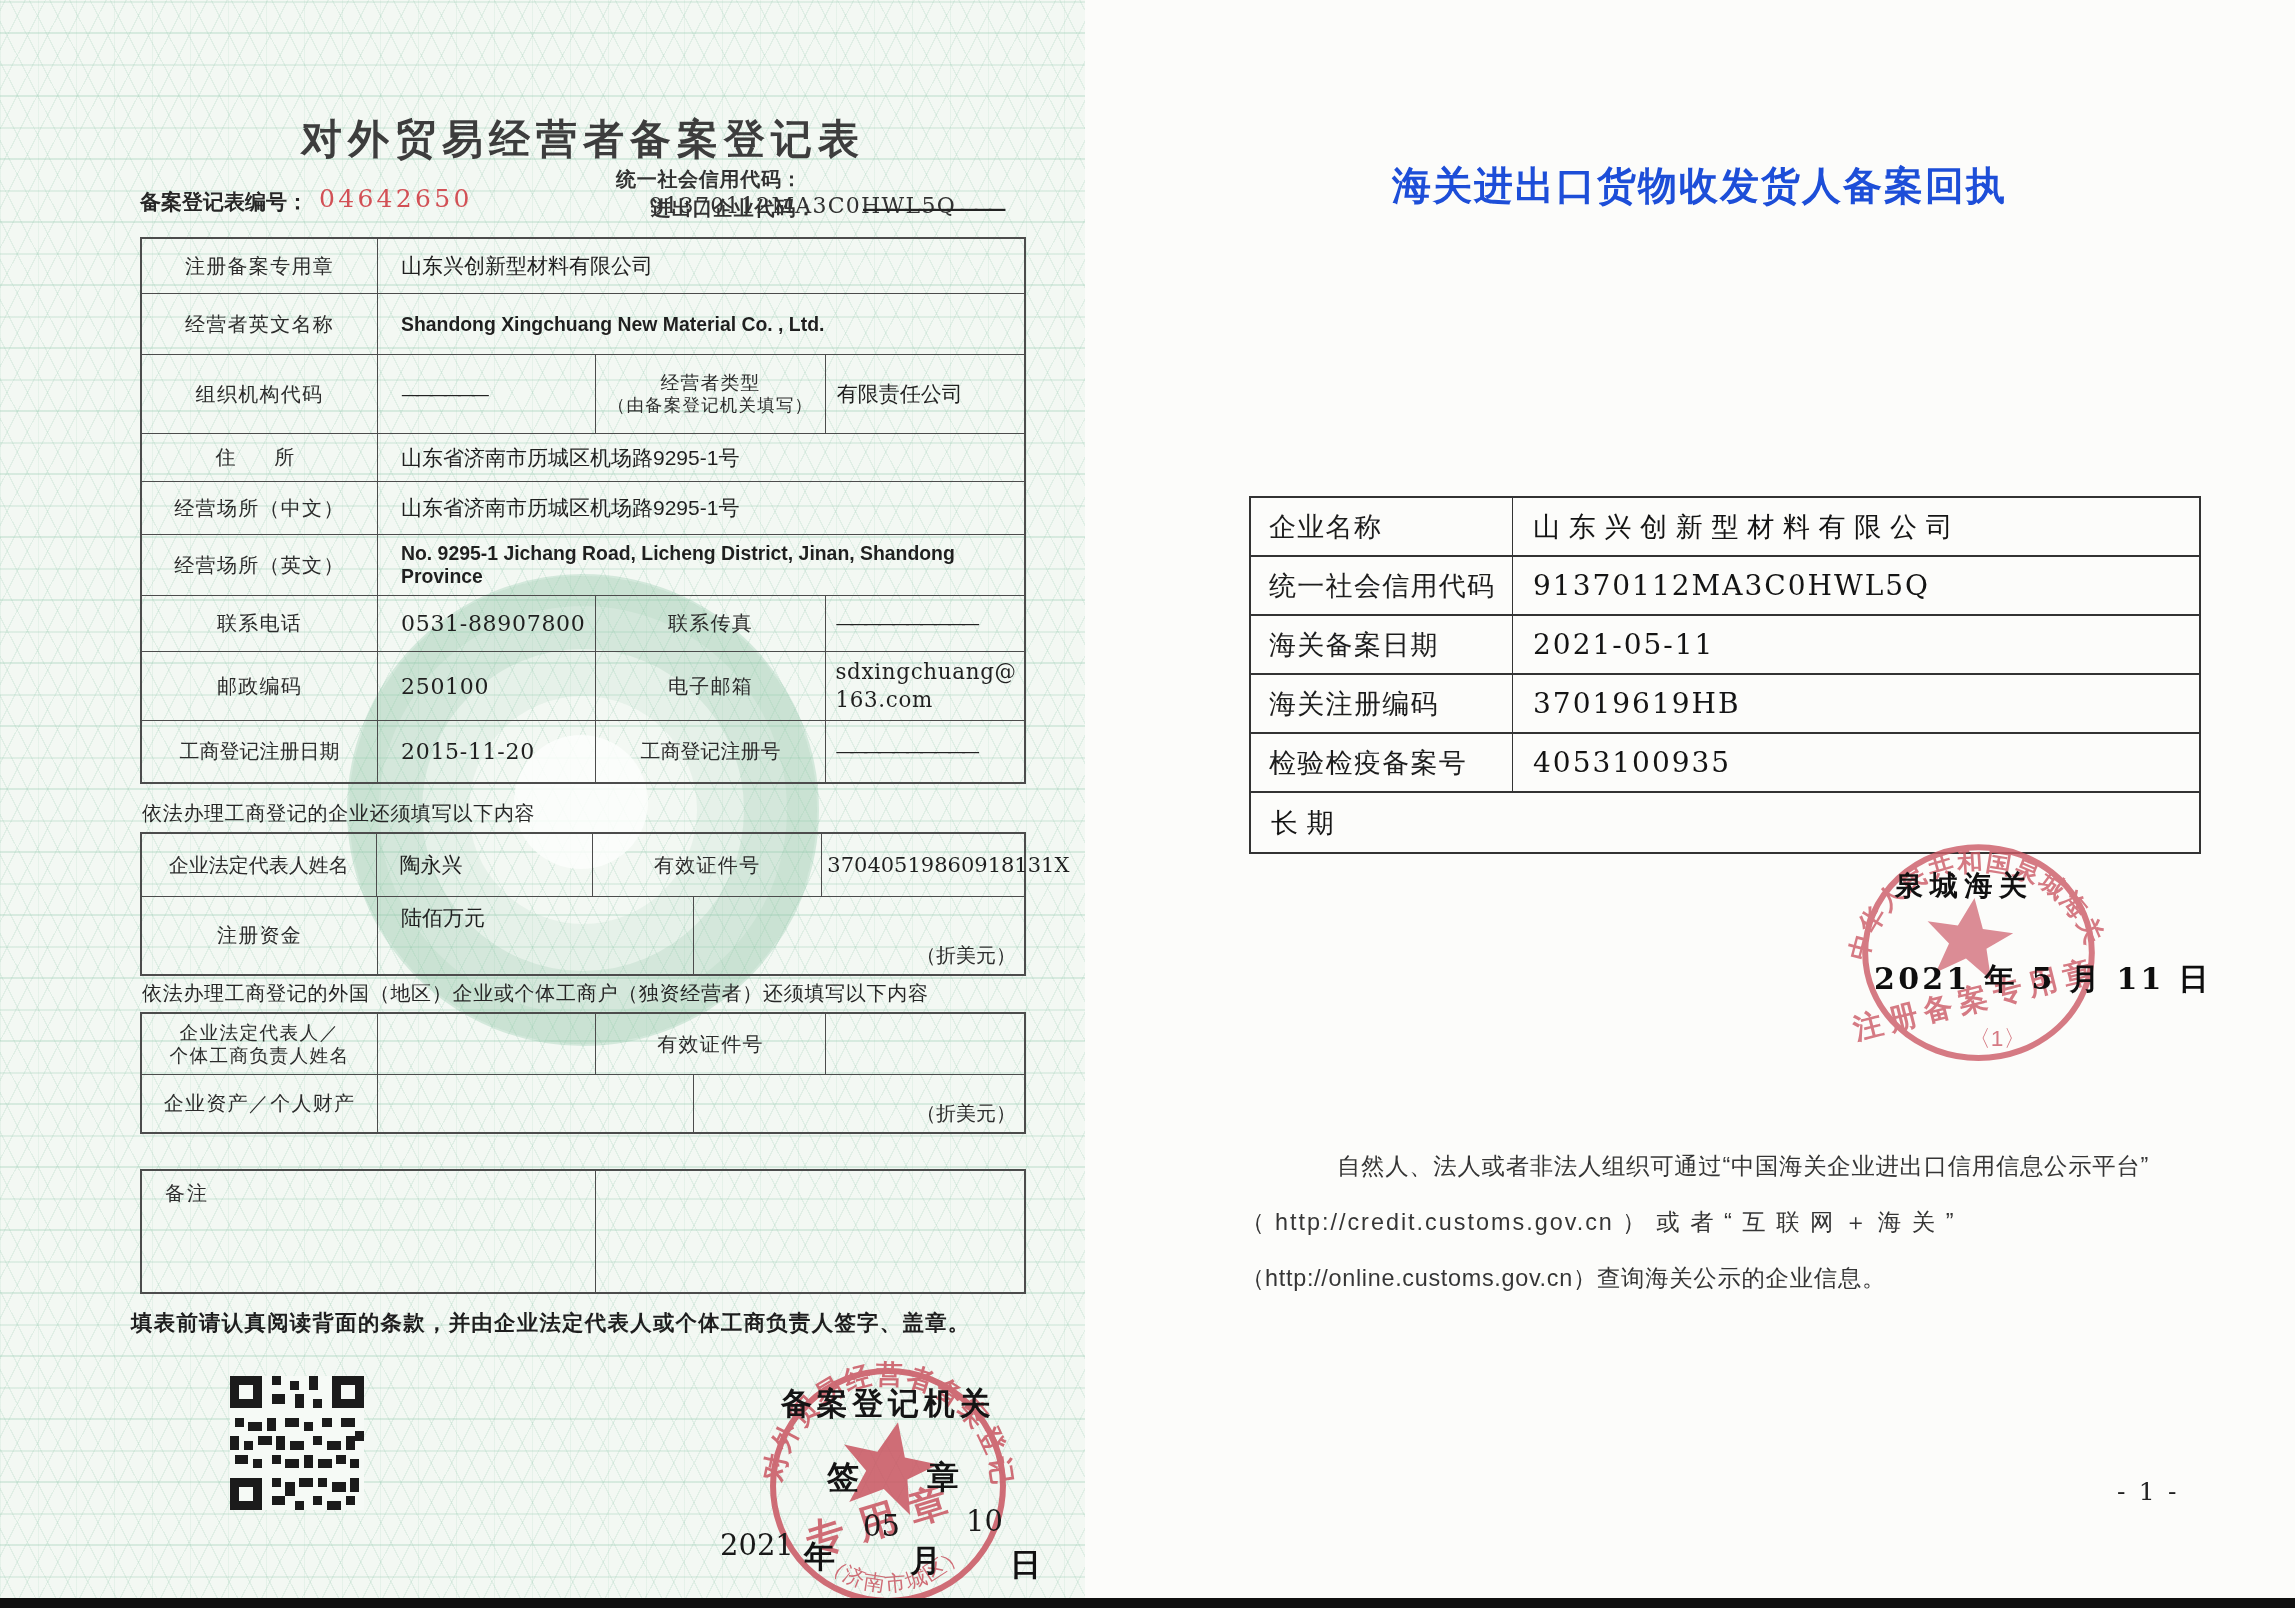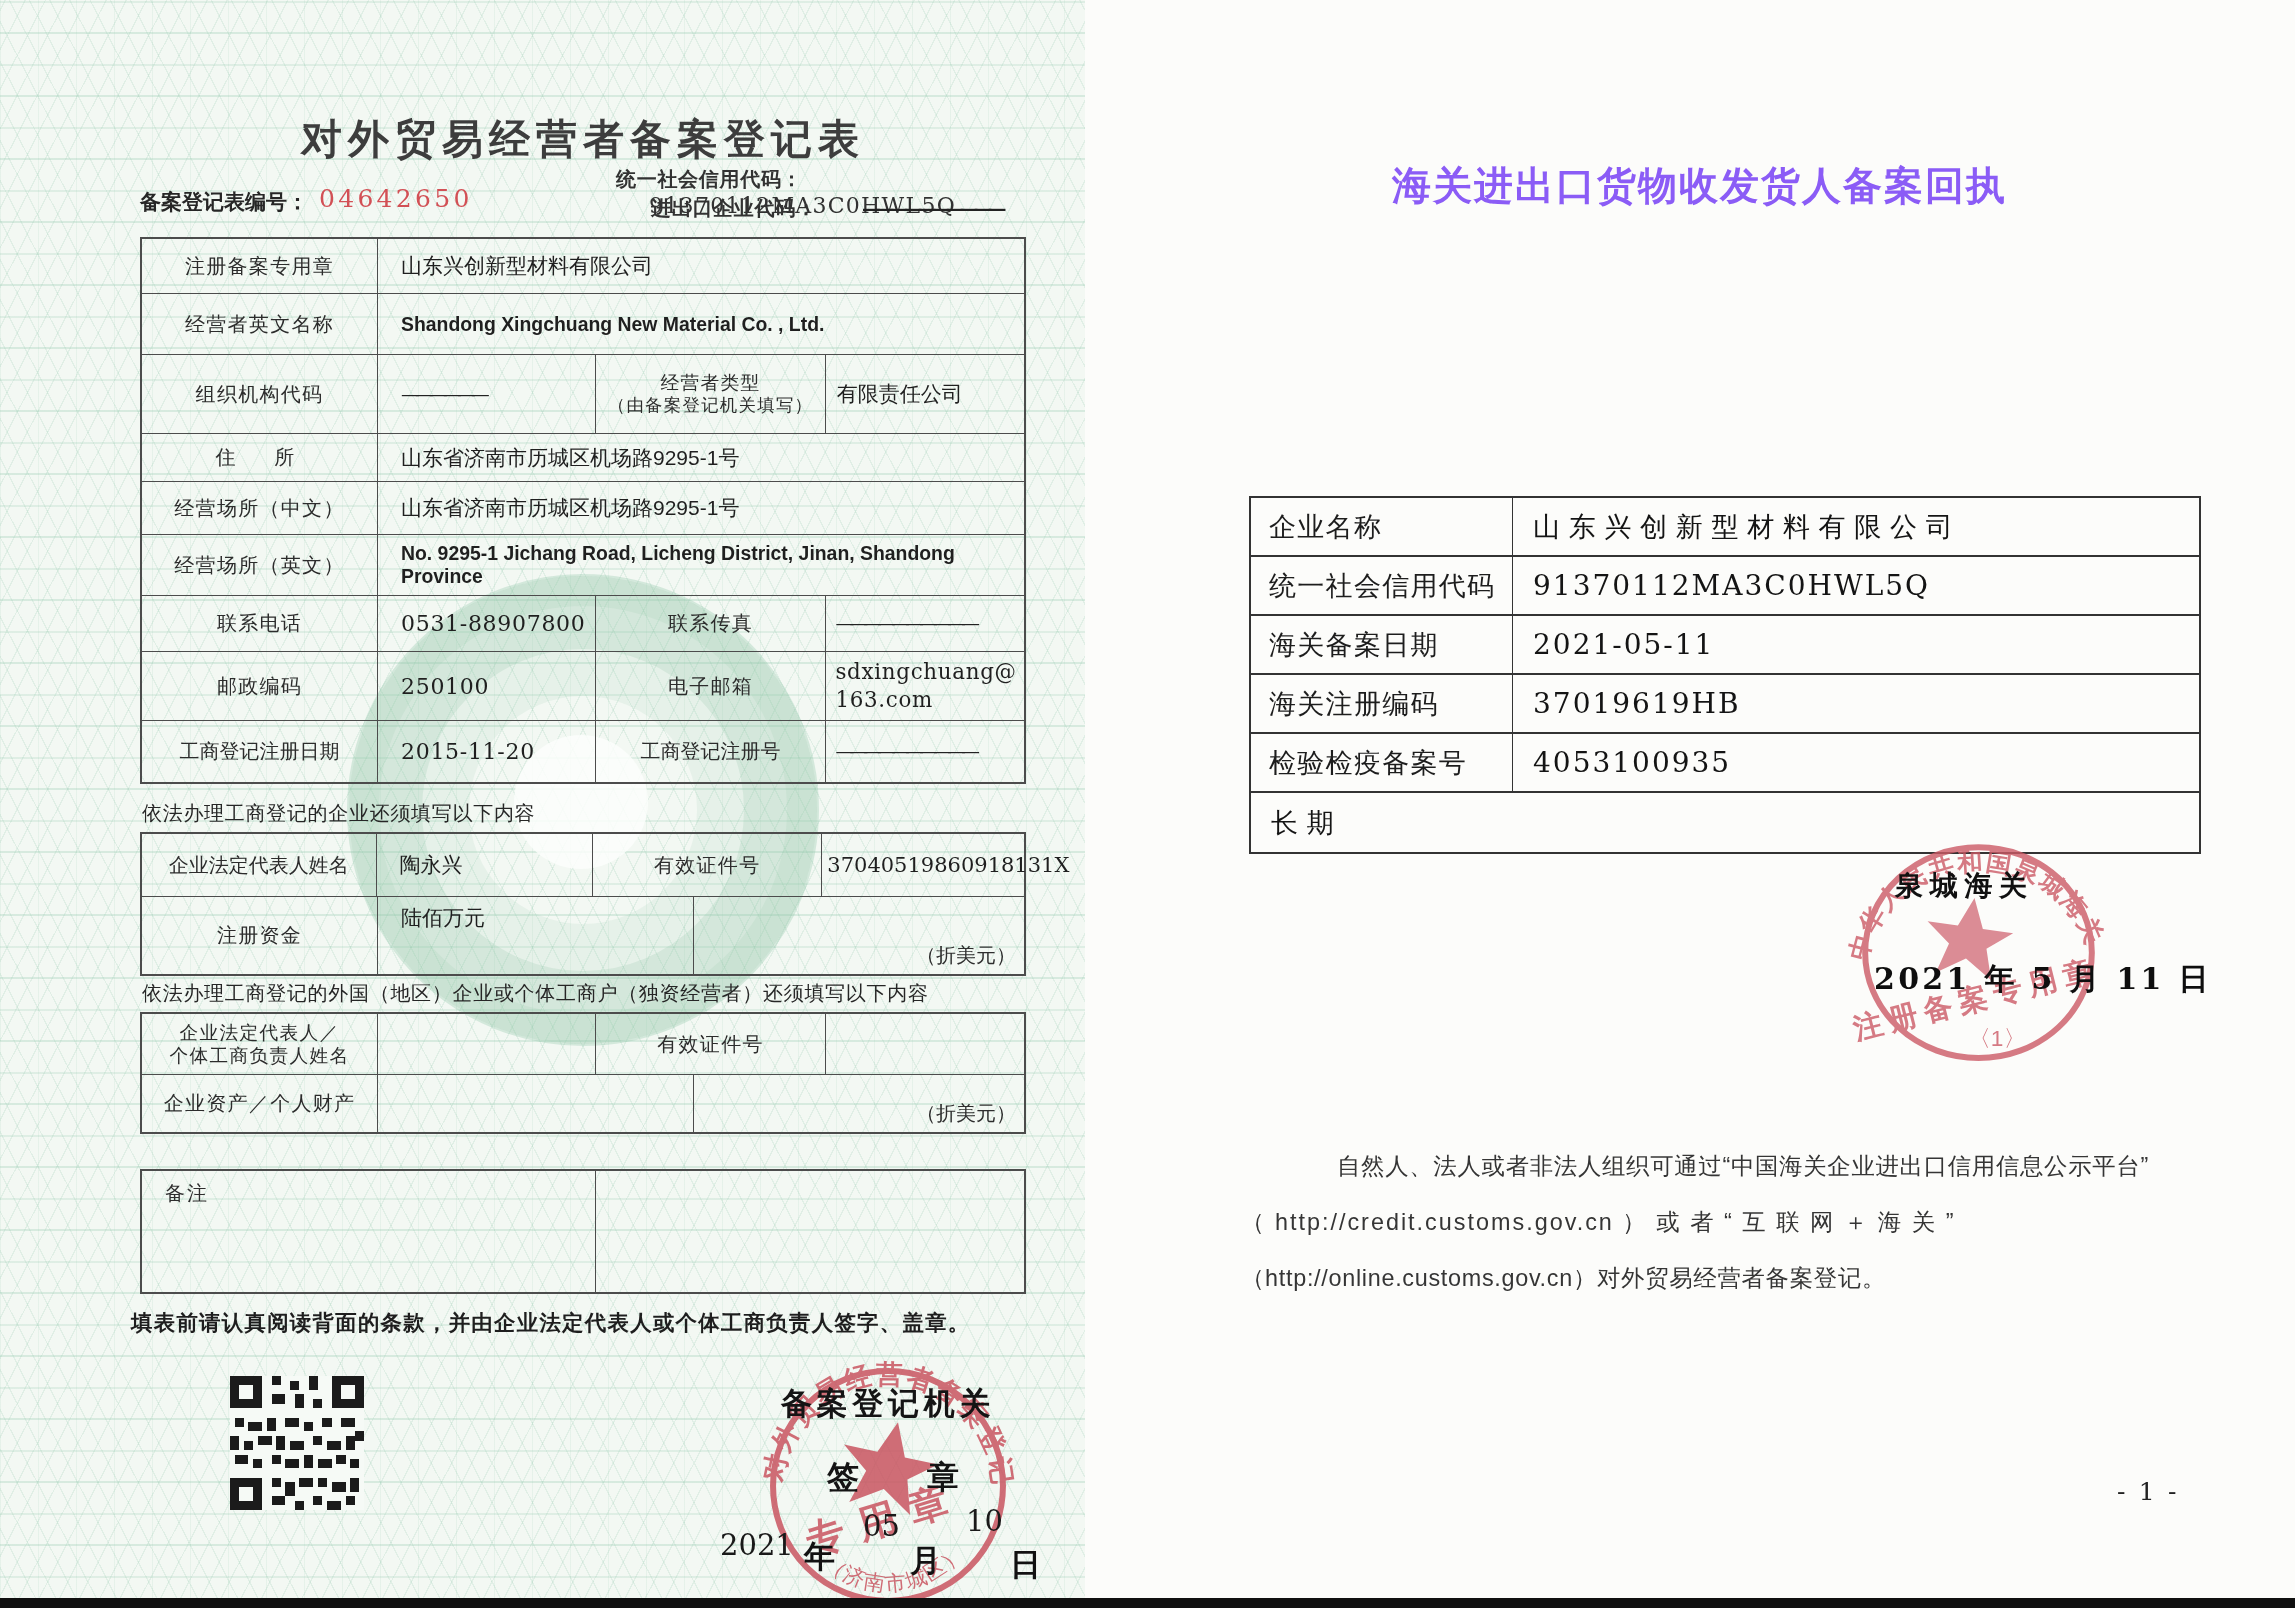--- a/index.html
+++ b/index.html
@@ -57,21 +57,21 @@
   .stamp-svg{position:absolute;}
   .agency-label{position:absolute;left:731px;top:1383px;width:314px;text-align:center;
     font-size:31px;font-weight:700;letter-spacing:4.7px;color:#141414;}
   .sign-char{position:absolute;font-size:32px;font-weight:700;color:#141414;}
   .date-num{position:absolute;font-family:"DejaVu Serif",serif;font-size:29px;color:#191919;}
   .date-char{position:absolute;font-size:31px;font-weight:700;color:#111;}
 
   
   #right-page{position:absolute;left:1085px;top:0;width:1210px;height:1609px;background:#fcfcfa;}
   .rt-title{position:absolute;left:1135px;top:159px;width:1129px;text-align:center;
-    font-family:"Liberation Serif",serif;font-size:39px;font-weight:700;letter-spacing:2px;color:#8b5cf6;}
+    font-family:"Liberation Serif",serif;font-size:39px;font-weight:700;letter-spacing:2px;color:#1d4ed8;}
   #rtable{position:absolute;left:1249px;top:496px;width:952px;border:2px solid #333;box-sizing:border-box;}
   .rrow{display:flex;height:59px;border-bottom:2px solid #333;box-sizing:border-box;}
   .rrow:last-child{border-bottom:none;}
   .rlab{width:262px;box-sizing:border-box;border-right:1.3px solid #333;display:flex;align-items:center;
     padding-left:18px;font-size:27px;font-weight:500;letter-spacing:1.3px;color:#1d1d1d;}
   .rval{flex:1;display:flex;align-items:center;padding-left:20px;
     font-family:"DejaVu Serif",serif;font-size:28px;color:#141414;letter-spacing:2px;}
   .rval-cn{letter-spacing:8.7px;font-size:27px;}
   .customs-name{position:absolute;left:1895px;top:867px;font-size:28px;font-weight:600;
     letter-spacing:6.7px;color:#101010;}
@@ -324,19 +324,19 @@
     </text>
     <text fill="#cc5a66" x="200" y="262" text-anchor="middle" font-size="44" font-weight="600" letter-spacing="10" transform="rotate(-14 200 262)">注册备案专用章</text>
     <text fill="#cc5a66" x="228" y="318" text-anchor="middle" font-size="34">〈1〉</text>
   </svg>
 
   <div class="customs-name">泉城海关</div>
   <div class="r-date">2021 年 5 月 11 日</div>
 
   <div class="para" style="left:1337px;top:1150px;">自然人、法人或者非法人组织可通过“中国海关企业进出口信用信息公示平台”</div>
   <div class="para" style="left:1241px;top:1206px;letter-spacing:2px;">（  http://credit.customs.gov.cn  ）  或  者  “ 互  联  网  ＋  海  关 ”</div>
-  <div class="para" style="left:1241px;top:1262px;">（http://online.customs.gov.cn）对外贸易经营者备案登记。</div>
+  <div class="para" style="left:1241px;top:1262px;">（http://online.customs.gov.cn）查询海关公示的企业信息。</div>
 
   <div class="page-no">- 1 -</div>
 
   <div id="bottom-strip"></div>
 </div>
 
 
 </body></html>

